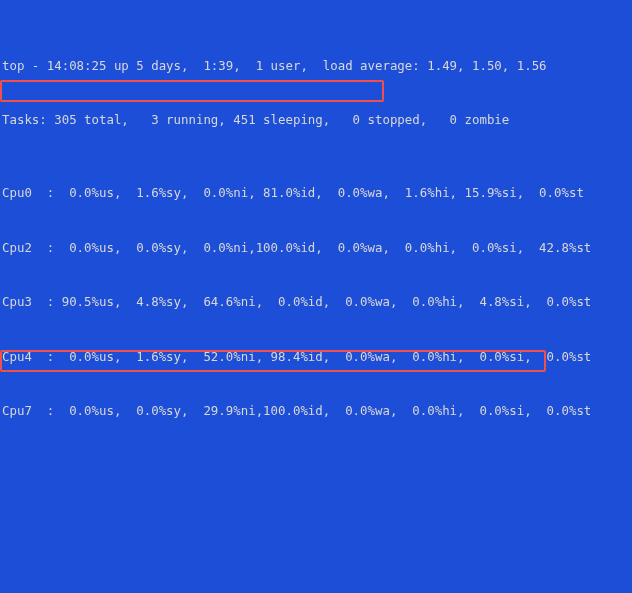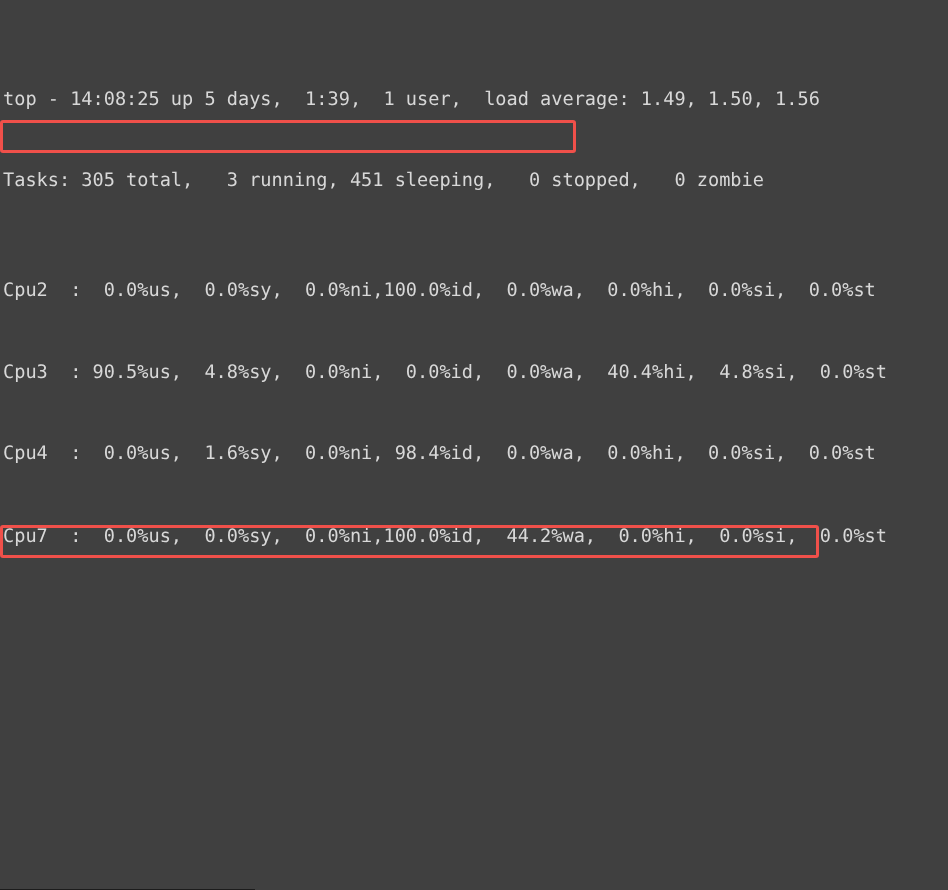--- a/index.html
+++ b/index.html
@@ -10,21 +10,21 @@
   body {
     width: 632px;
     height: 593px;
     overflow: hidden;
     font-family: "DejaVu Sans Mono", "Liberation Mono", monospace;
   }
   #terminal {
     position: relative;
     width: 632px;
     height: 593px;
-    background: #404040;
+    background: #1d4ed8;
     color: #d8d8d8;
     font-family: "DejaVu Sans Mono", "Liberation Mono", monospace;
     font-size: 12.4px;
     line-height: 18.2px;
     letter-spacing: 0px;
     box-sizing: border-box;
     padding: 2px 0 0 2px;
     white-space: pre;
   }
   .line {
@@ -53,24 +53,25 @@
   }
 </style>
 </head>
 <body>
 
 <div id="terminal">
 
   <div class="line">top - 14:08:25 up 5 days,  1:39,  1 user,  load average: 1.49, 1.50, 1.56</div>
   <div class="line">Tasks: 305 total,   3 running, 451 sleeping,   0 stopped,   0 zombie</div>
 
-  <div class="line">Cpu2  :  0.0%us,  0.0%sy,  0.0%ni,100.0%id,  0.0%wa,  0.0%hi,  0.0%si,  0.0%st</div>
-  <div class="line">Cpu3  : 90.5%us,  4.8%sy,  0.0%ni,  0.0%id,  0.0%wa,  40.4%hi,  4.8%si,  0.0%st</div>
-  <div class="line">Cpu4  :  0.0%us,  1.6%sy,  0.0%ni, 98.4%id,  0.0%wa,  0.0%hi,  0.0%si,  0.0%st</div>
-  <div class="line">Cpu7  :  0.0%us,  0.0%sy,  0.0%ni,100.0%id,  44.2%wa,  0.0%hi,  0.0%si,  0.0%st</div>
+  <div class="line">Cpu0  :  0.0%us,  1.6%sy,  0.0%ni, 81.0%id,  0.0%wa,  1.6%hi, 15.9%si,  0.0%st</div>
+  <div class="line">Cpu2  :  0.0%us,  0.0%sy,  0.0%ni,100.0%id,  0.0%wa,  0.0%hi,  0.0%si,  42.8%st</div>
+  <div class="line">Cpu3  : 90.5%us,  4.8%sy,  64.6%ni,  0.0%id,  0.0%wa,  0.0%hi,  4.8%si,  0.0%st</div>
+  <div class="line">Cpu4  :  0.0%us,  1.6%sy,  52.0%ni, 98.4%id,  0.0%wa,  0.0%hi,  0.0%si,  0.0%st</div>
+  <div class="line">Cpu7  :  0.0%us,  0.0%sy,  29.9%ni,100.0%id,  0.0%wa,  0.0%hi,  0.0%si,  0.0%st</div>
   
   
   
   
   
   
   
   
 
   

